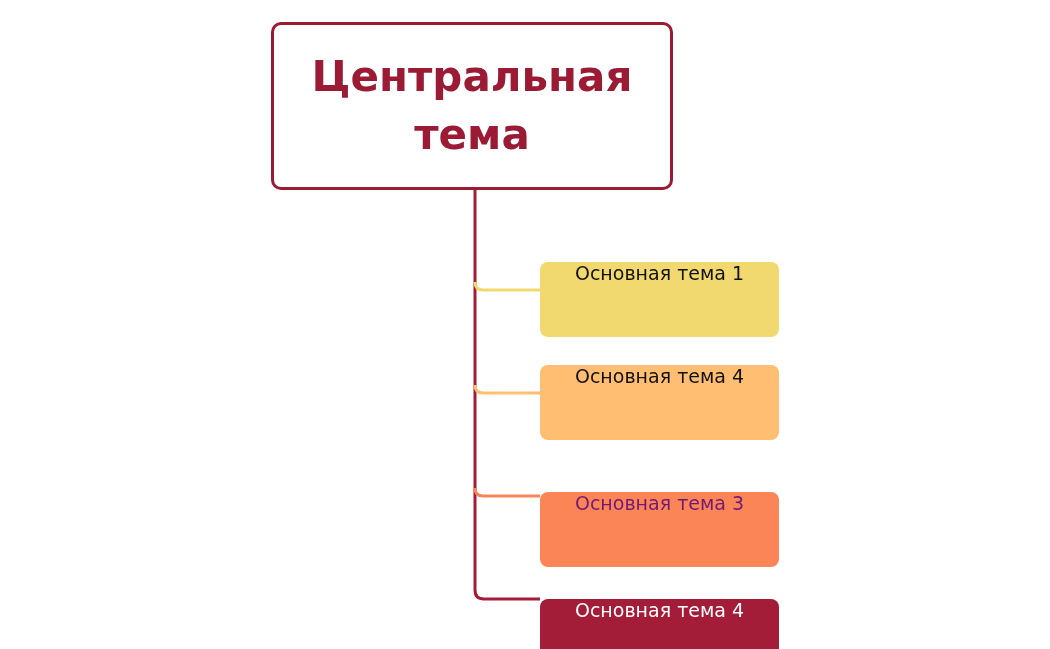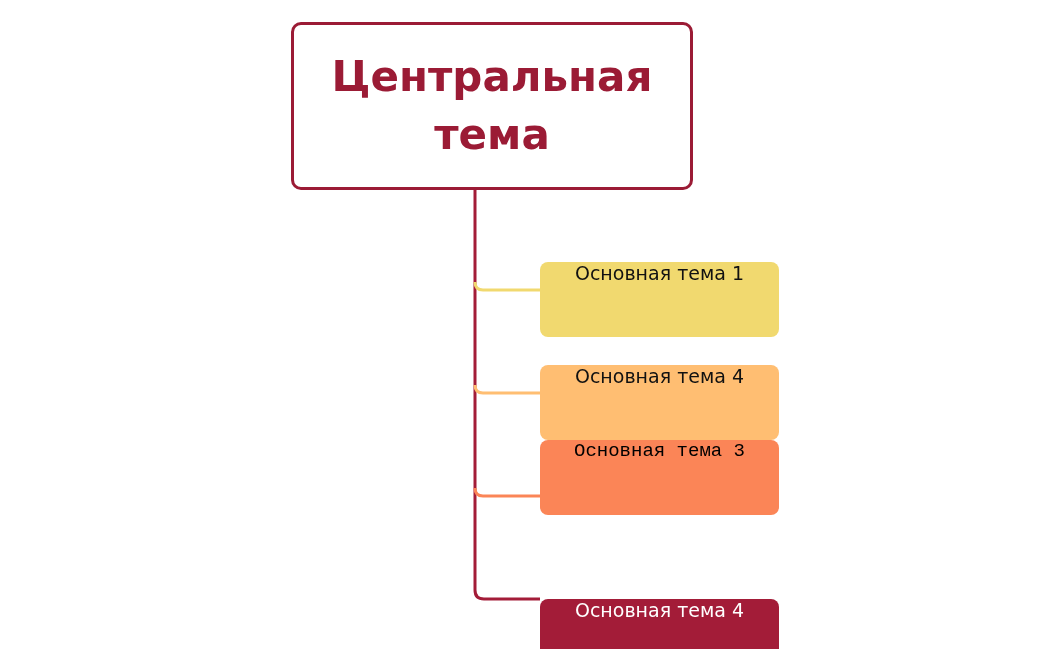--- a/index.html
+++ b/index.html
@@ -1,20 +1,20 @@
 <!DOCTYPE html>
 <html><head>
 <meta charset="utf-8">
 <style>
   html, body { margin:0; padding:0; background:#ffffff; }
   body { width:1050px; height:649px; position:relative; overflow:hidden; font-family:"DejaVu Sans", sans-serif; }
   .central {
     position:absolute; left:271px; top:22px; width:402px; height:168px;
     border:3px solid #9b1b35; border-radius:10px; box-sizing:border-box;
-    background:#fff; display:flex; align-items:center; justify-content:center; text-align:center;margin-left:20px;
+    background:#fff; display:flex; align-items:center; justify-content:center; text-align:center;
   }
   .central span {
     color:#9b1b35; font-weight:bold; font-size:42px; line-height:58px; display:block; width:330px;
   }
   .branch {
     position:absolute; left:540px; width:239px; height:75px; border-radius:8px;
     display:flex; align-items:flex-start; justify-content:center; font-size:19px; color:#111;
   }
   svg.lines { position:absolute; left:0; top:0; }
 </style>
@@ -32,18 +32,18 @@
 <div class="central">
   <span>Центральная тема</span>
 </div>
 
 <div class="branch" style="top:262px;background:#f1d96f;color:#111;">
   <span>Основная тема 1</span>
 </div>
 <div class="branch" style="top:365px;background:#ffbe72;color:#111;">
   <span>Основная тема 4</span>
 </div>
-<div class="branch" style="top:440px;background:#fb8557;color:#000000;font-family:Liberation Mono, monospace;">
+<div class="branch" style="top:492px;background:#fb8557;color:#701a75;">
   <span>Основная тема 3</span>
 </div>
 <div class="branch" style="top:599px;background:#a31c38;color:#fff;">
   <span>Основная тема 4</span>
 </div>
 
 </body></html>

